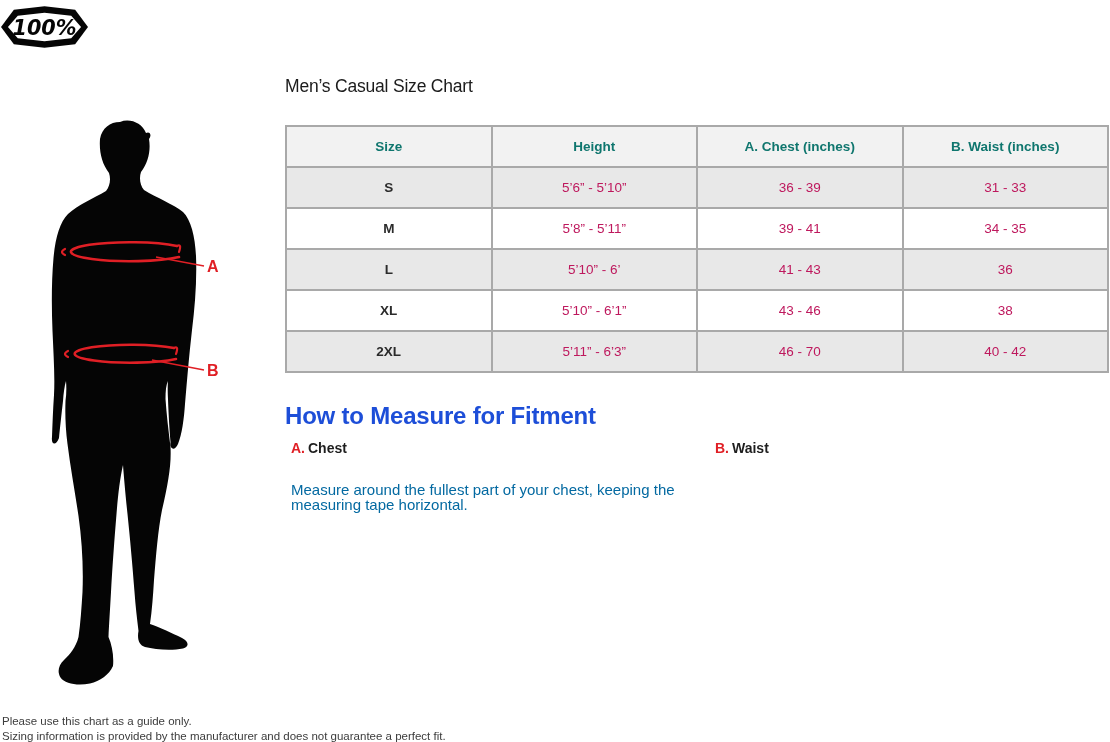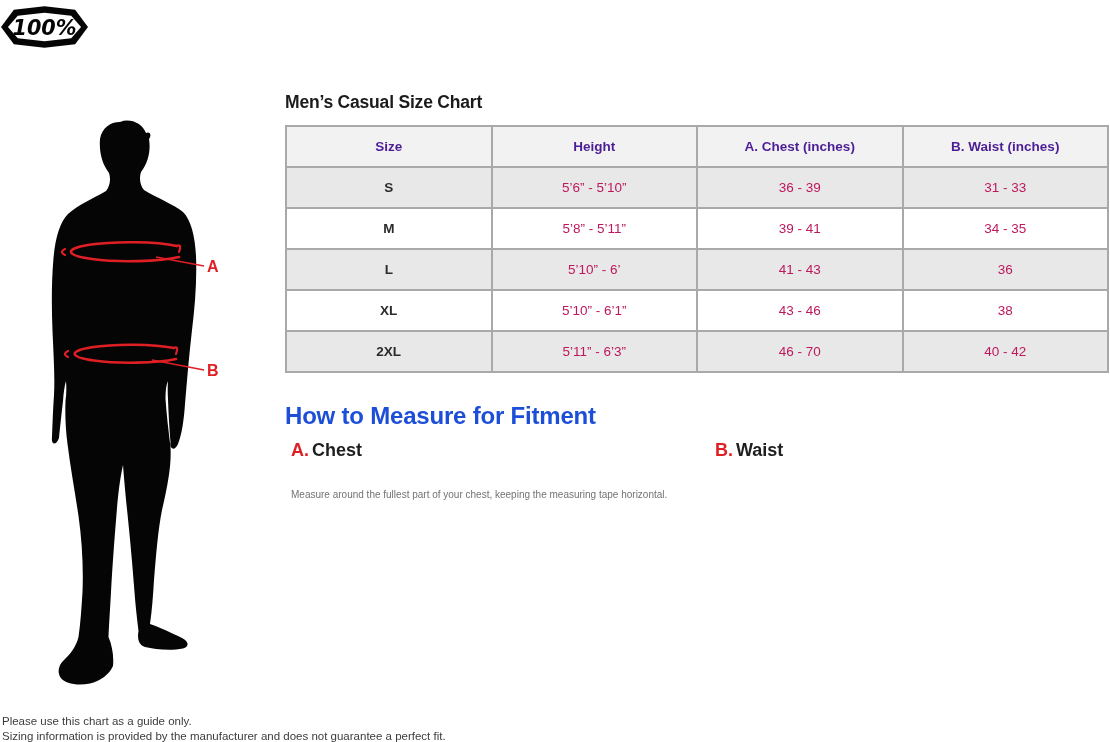--- a/index.html
+++ b/index.html
@@ -8,48 +8,48 @@
 
   
   .logo { position: absolute; left: 1px; top: 5px; width: 87px; height: 44px; }
 
   
   .figure-wrap { position: absolute; left: 40px; top: 118px; width: 190px; height: 570px; }
 
   
   .content { position: absolute; left: 285px; top: 0; width: 824px; }
   .chart-title {
-    position: absolute; left: 0; top: 92px;
-    font-size: 17.5px; font-weight: 700; color: #1b1b1b; letter-spacing: -0.2px;
+    position: absolute; left: 0; top: 76px;
+    font-size: 17.5px; font-weight: 400; color: #1b1b1b; letter-spacing: -0.2px;
     white-space: nowrap;
   }
 
   table.size-table {
     position: absolute; left: 0; top: 125px; width: 824px;
     border-collapse: collapse; table-layout: fixed;
   }
   table.size-table td, table.size-table th {
     border: 2px solid #a9a9a9; height: 41px; text-align: center; vertical-align: middle;
     font-size: 13.5px; color: #be185d; font-weight: 400; padding: 0 4px;
   }
-  table.size-table th { background: #f2f2f2; color: #4c1d95; font-weight: 700; }
+  table.size-table th { background: #f2f2f2; color: #0f766e; font-weight: 700; }
   table.size-table tr.stripe td { background: #e8e8e8; }
   table.size-table td.size-col { font-weight: 700; color: #2b2b2b; }
 
   .measure-title {
     position: absolute; left: 0; top: 402px;
     font-size: 24px; font-weight: 700; color: #1d4ed8; letter-spacing: -0.2px;
     white-space: nowrap;
   }
   .measure-item { position: absolute; top: 440px; }
   .measure-item.item-a { left: 6px; width: 412px; }
   .measure-item.item-b { left: 430px; width: 394px; }
-  .measure-item h3 { font-size: 18px; font-weight: 700; color: #1e1e1e; margin-bottom: 5px; }
+  .measure-item h3 { font-size: 14px; font-weight: 700; color: #1e1e1e; margin-bottom: 5px; }
   .measure-item h3 .key { color: #e01f25; margin-right: 3px; }
-  .measure-item p { font-size: 10px; line-height: 15px; color: #737373; margin-top: 26px; }
+  .measure-item p { font-size: 15px; line-height: 15px; color: #0369a1; margin-top: 26px; }
 
   .footer { position: absolute; left: 2px; top: 714px; font-size: 11.5px; line-height: 14.5px; color: #3c3c3c; }
 </style>
 </head>
 <body>
 
 <div class="logo">
   <svg width="87" height="44" viewBox="0 0 88 44">
     <polygon points="0,22 13,4.5 44,1 75,4.5 88,22 75,39.5 44,43 13,39.5" fill="#050505"></polygon>
     <polygon points="7,22 17,10.5 44,7.5 71,10.5 81,22 71,33.5 44,36.5 17,33.5" fill="#ffffff"></polygon>

